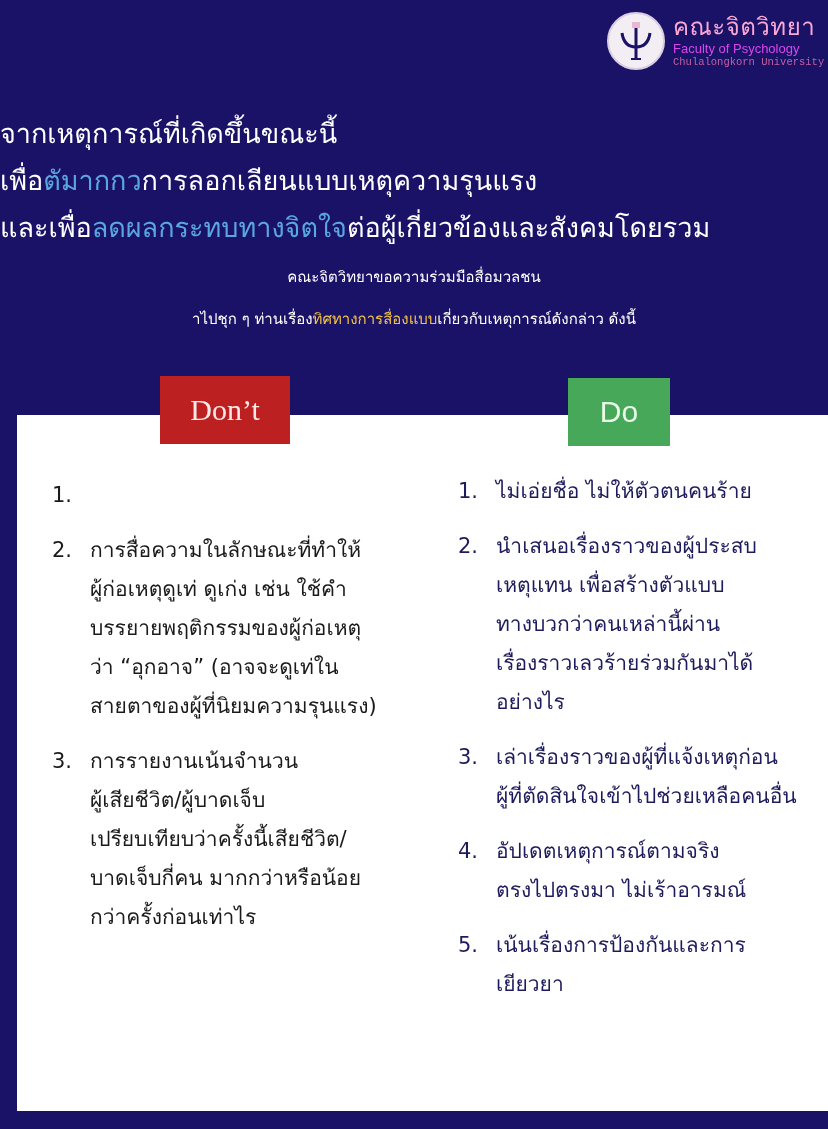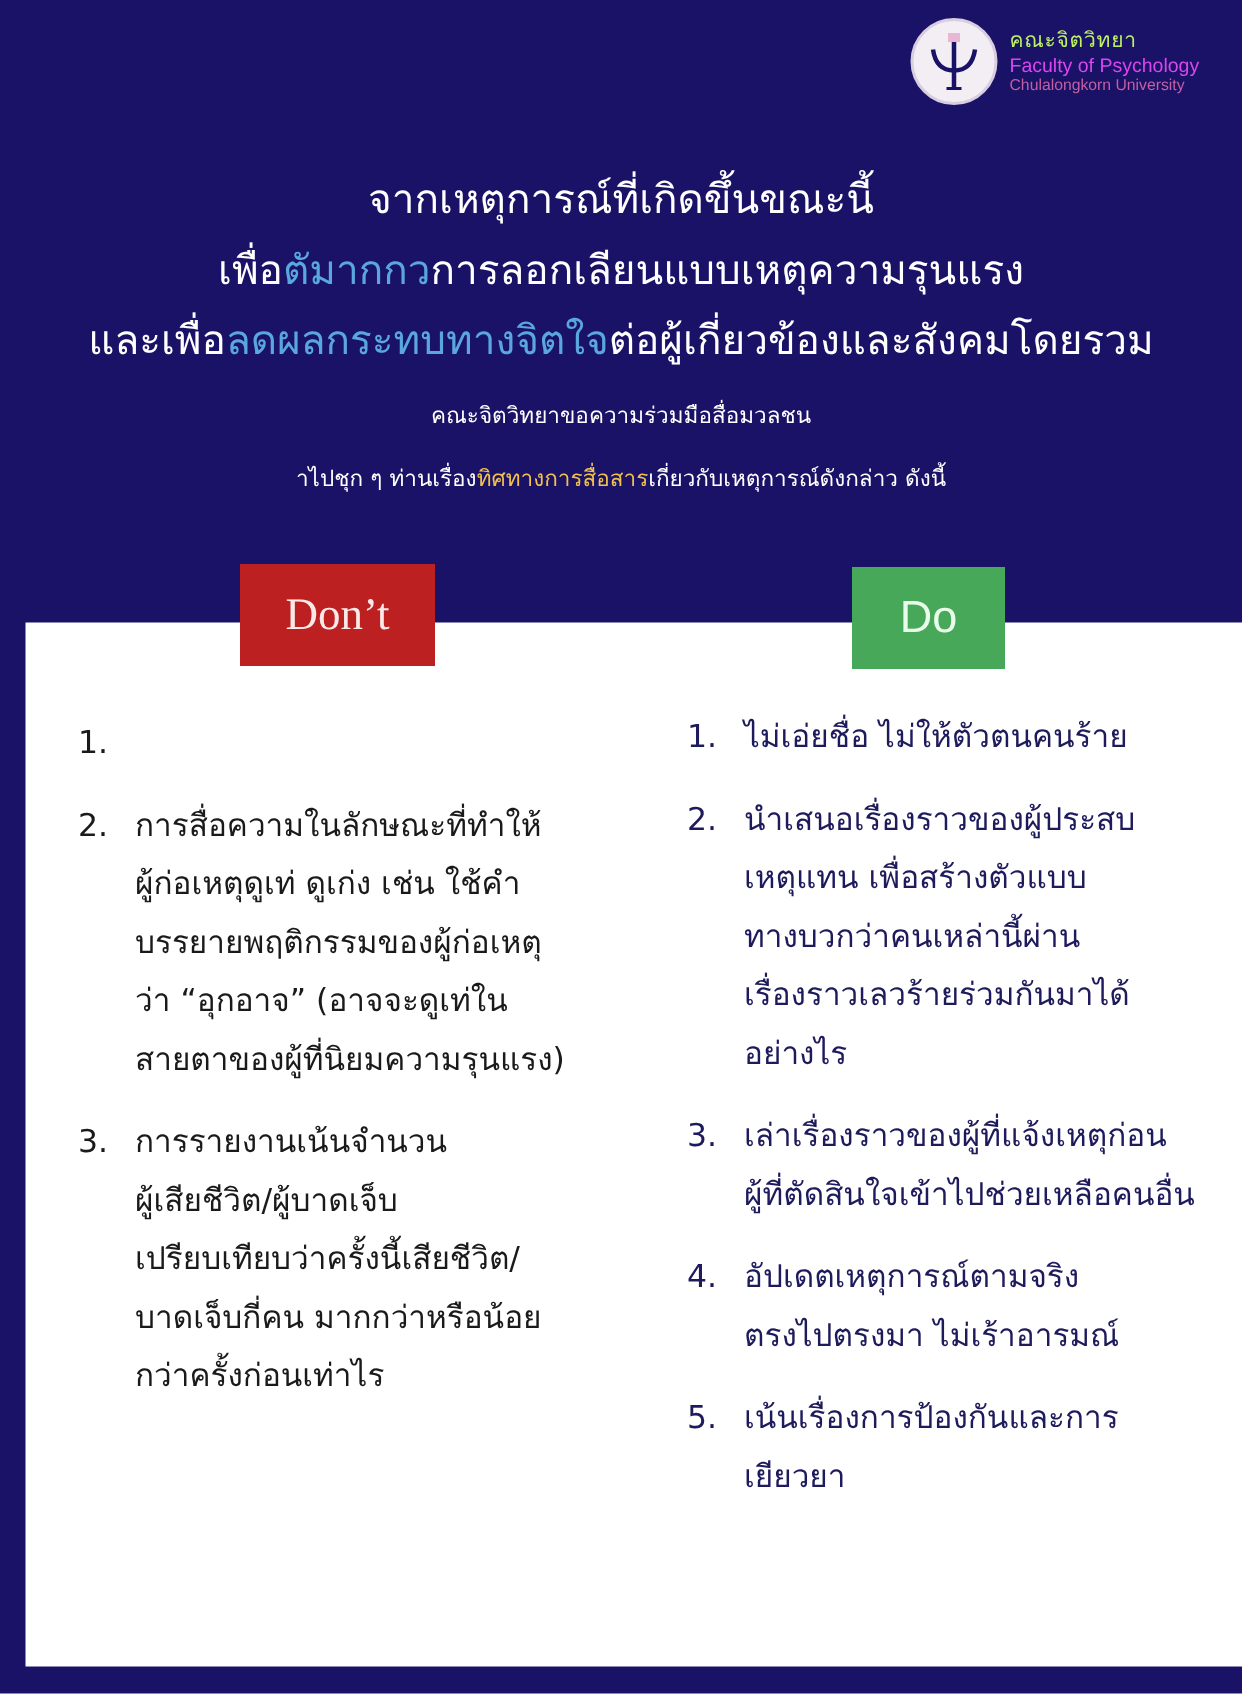--- a/index.html
+++ b/index.html
@@ -14,27 +14,27 @@
       display: flex; align-items: center;
     }
     .logo-circle {
       width: 58px; height: 58px; border-radius: 50%;
       background: #f2eef4; border: 2px solid #d9cde0;
       display: flex; align-items: center; justify-content: center;
       position: relative;
     }
     .logo-circle svg { width: 44px; height: 44px; }
     .logo-text { margin-left: 8px; line-height: 1; }
-    .logo-th { color: #bef264; font-size: 14px; font-weight: normal; letter-spacing: 0.5px; }
+    .logo-th { color: #f9a8d4; font-size: 24px; font-weight: normal; letter-spacing: 0.5px; }
     .logo-en { color: #d946ef; font-size: 13px; margin-top: 3px; font-family: "Liberation Sans", sans-serif; }
-    .logo-uni { color: #c45fa3; font-size: 10.5px; margin-top: 2px; font-family: Liberation Sans, sans-serif; }
+    .logo-uni { color: #c45fa3; font-size: 10.5px; margin-top: 2px; font-family: Liberation Mono, monospace; }
 
     .headline {
       position: absolute; left: 0; top: 110px; width: 828px;
-      text-align: center; color: #ffffff;
+      text-align: left; color: #ffffff;
     }
     .hl-line { font-size: 27px; line-height: 47px; white-space: nowrap; }
     .hl-blue { color: #5aa7e0; }
     .hl-gold { color: #f0c14b; }
     .sub { position: absolute; left: 0; top: 256px; width: 828px; text-align: center; color: #ffffff; }
     .sub-line { font-size: 15px; line-height: 42px; white-space: nowrap; }
 
     .panel {
       position: absolute; left: 17px; top: 415px; width: 811px; height: 696px;
       background: #ffffff;
@@ -80,21 +80,21 @@
     <span>เพื่อ</span><span class="hl-blue">ตัมากกว</span><span>การลอกเลียนแบบเหตุความรุนแรง</span>
   </div>
   <div class="hl-line">
     <span>และเพื่อ</span><span class="hl-blue">ลดผลกระทบทางจิตใจ</span><span>ต่อผู้เกี่ยวข้องและสังคมโดยรวม</span>
   </div>
 </div>
 
 <div class="sub">
   <div class="sub-line">คณะจิตวิทยาขอความร่วมมือสื่อมวลชน</div>
   <div class="sub-line">
-    <span>าไปชุก ๆ ท่านเรื่อง</span><span class="hl-gold">ทิศทางการสื่อสาร</span><span>เกี่ยวกับเหตุการณ์ดังกล่าว ดังนี้</span>
+    <span>าไปชุก ๆ ท่านเรื่อง</span><span class="hl-gold">ทิศทางการสื่องแบบ</span><span>เกี่ยวกับเหตุการณ์ดังกล่าว ดังนี้</span>
   </div>
 </div>
 
 <div class="panel"></div>
 
 <div class="tag tag-dont">Don’t</div>
 <div class="tag tag-do">Do</div>
 
 <div class="col col-dont">
   <div class="item">

